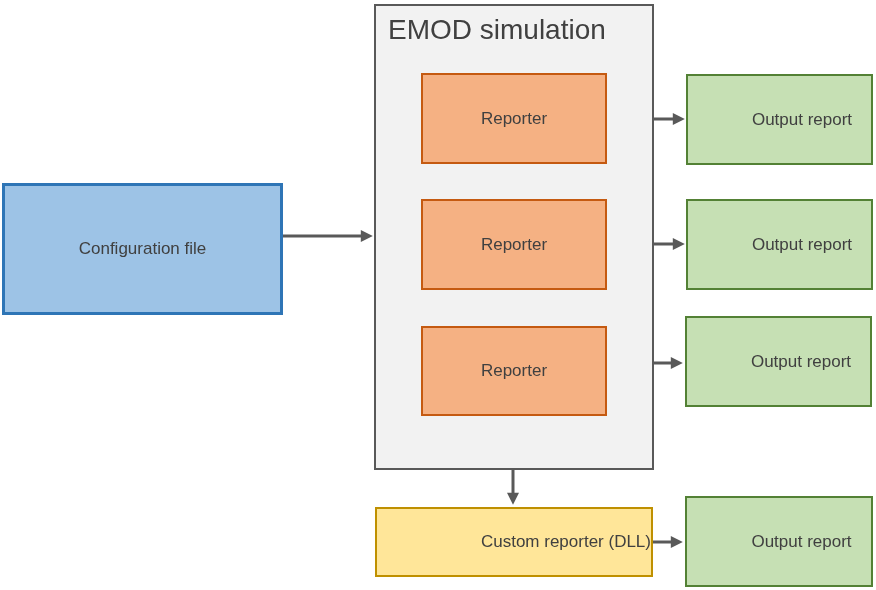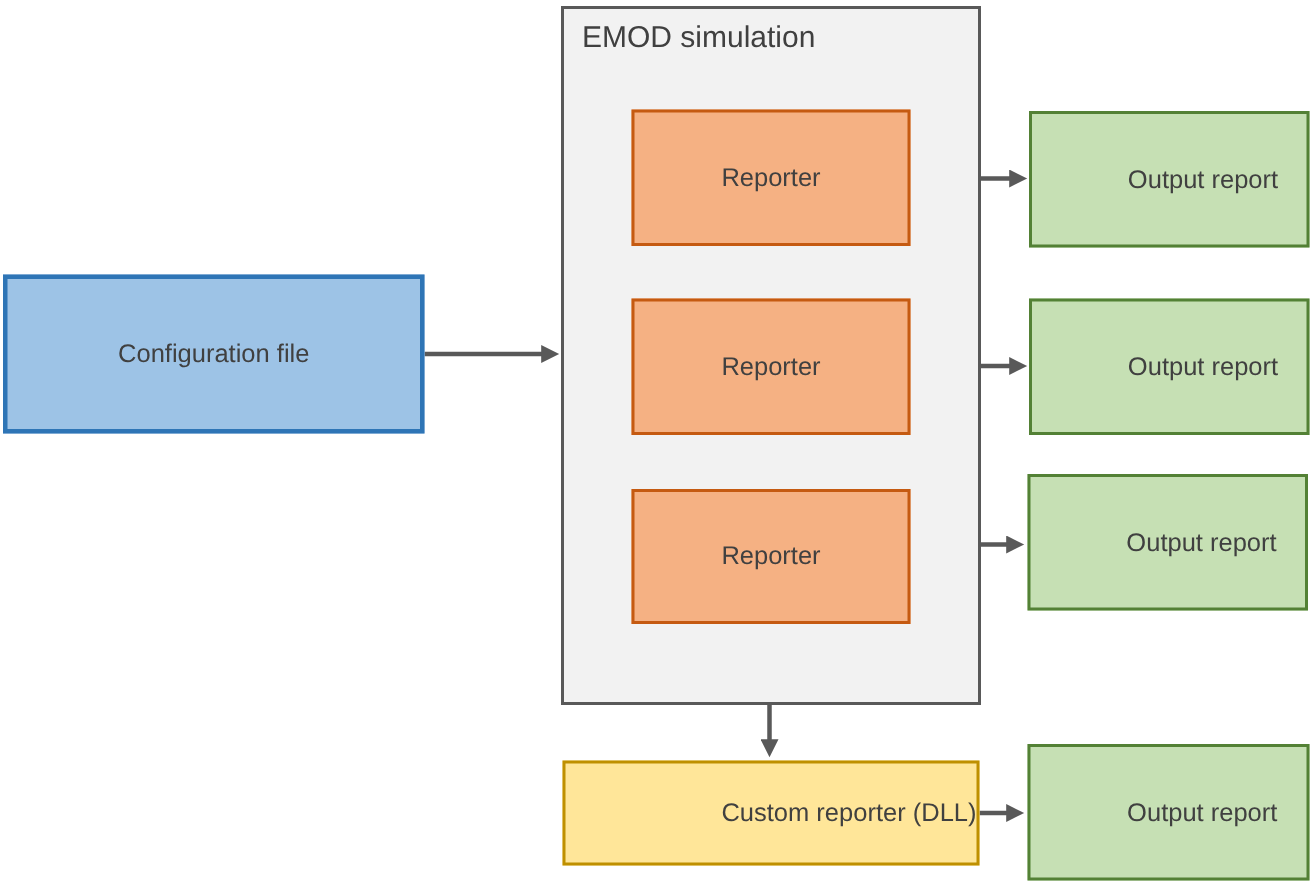--- a/index.html
+++ b/index.html
@@ -28,29 +28,29 @@
   .sim-container {
     position: absolute;
     left: 374px; top: 4px;
     width: 280px; height: 466px;
     background: #F2F2F2;
     border: 2px solid #595959;
   }
   .sim-title {
     position: absolute;
     left: 12px; top: 8px;
-    font-size: 20px;
+    font-size: 28px;
     color: #404040;
     white-space: nowrap;
     text-align: center;
   }
   
   .config {
     left: 2px; top: 183px;
-    width: 281px; height: 106px;
+    width: 281px; height: 132px;
     background: #9DC3E6;
     border: 3px solid #2E75B6;
   }
   
   .reporter {
     width: 186px;
     background: #F5B183;
     border: 2px solid #C55A11;
     align-items: center;
   }

